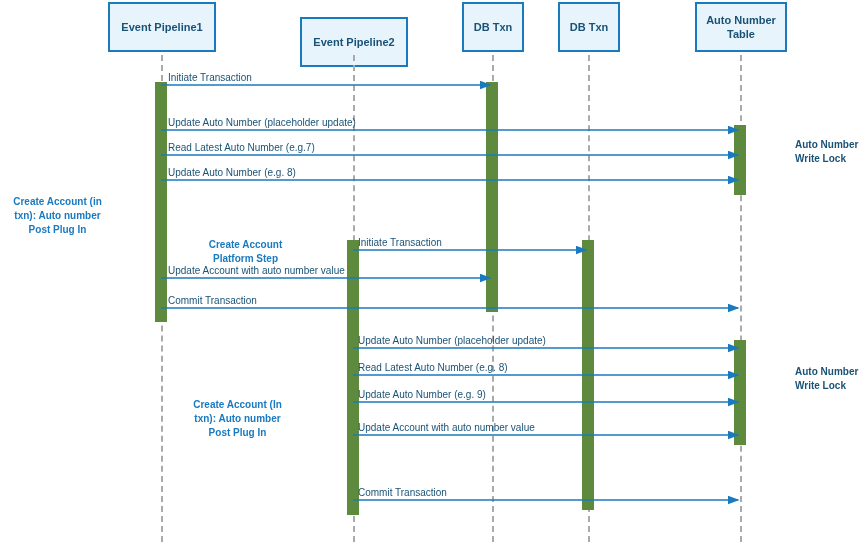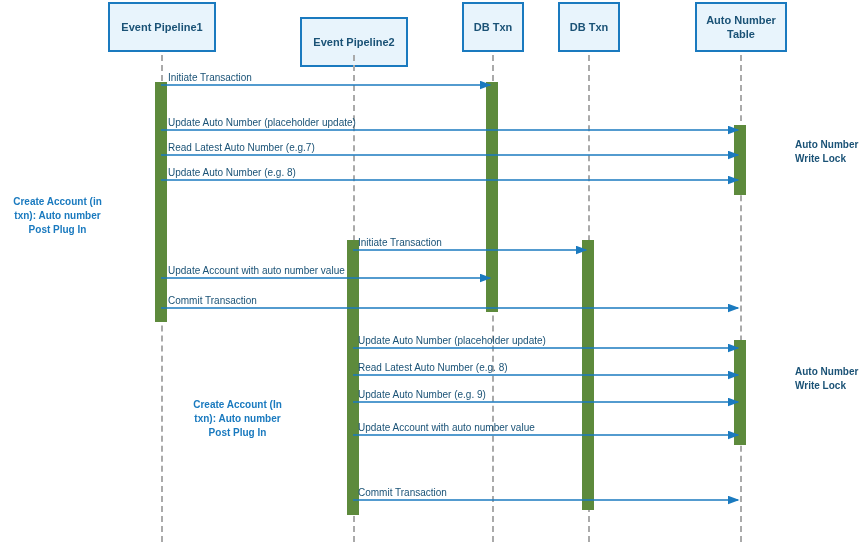--- a/index.html
+++ b/index.html
@@ -106,20 +106,23 @@
 
   <div class="active-box" style="left:347px; top:240px; height:275px;"></div>
 
   <div class="active-box" style="left:582px; top:240px; height:270px;"></div>
 
 
   <div class="actor-label" style="left:5px; top:195px; width:105px; font-size:10px; color:#1a7abf; font-weight:bold; text-align:center; line-height:1.4;">
     Create Account (in<br>txn): Auto number<br>Post Plug In
   </div>
 
+  <div class="actor-label" style="left:193px; top:238px; width:105px; font-size:10px; color:#1a7abf; font-weight:bold; text-align:center; line-height:1.4;">
+    Create Account<br>Platform Step
+  </div>
 
   <div class="actor-label" style="left:180px; top:398px; width:115px; font-size:10px; color:#1a7abf; font-weight:bold; text-align:center; line-height:1.4;">
     Create Account (In<br>txn): Auto number<br>Post Plug In
   </div>
 
   <div class="side-label" style="left:795px; top:138px; font-size:10px;">
     Auto Number<br>Write Lock
   </div>
   <div class="side-label" style="left:795px; top:365px; font-size:10px;">
     Auto Number<br>Write Lock

